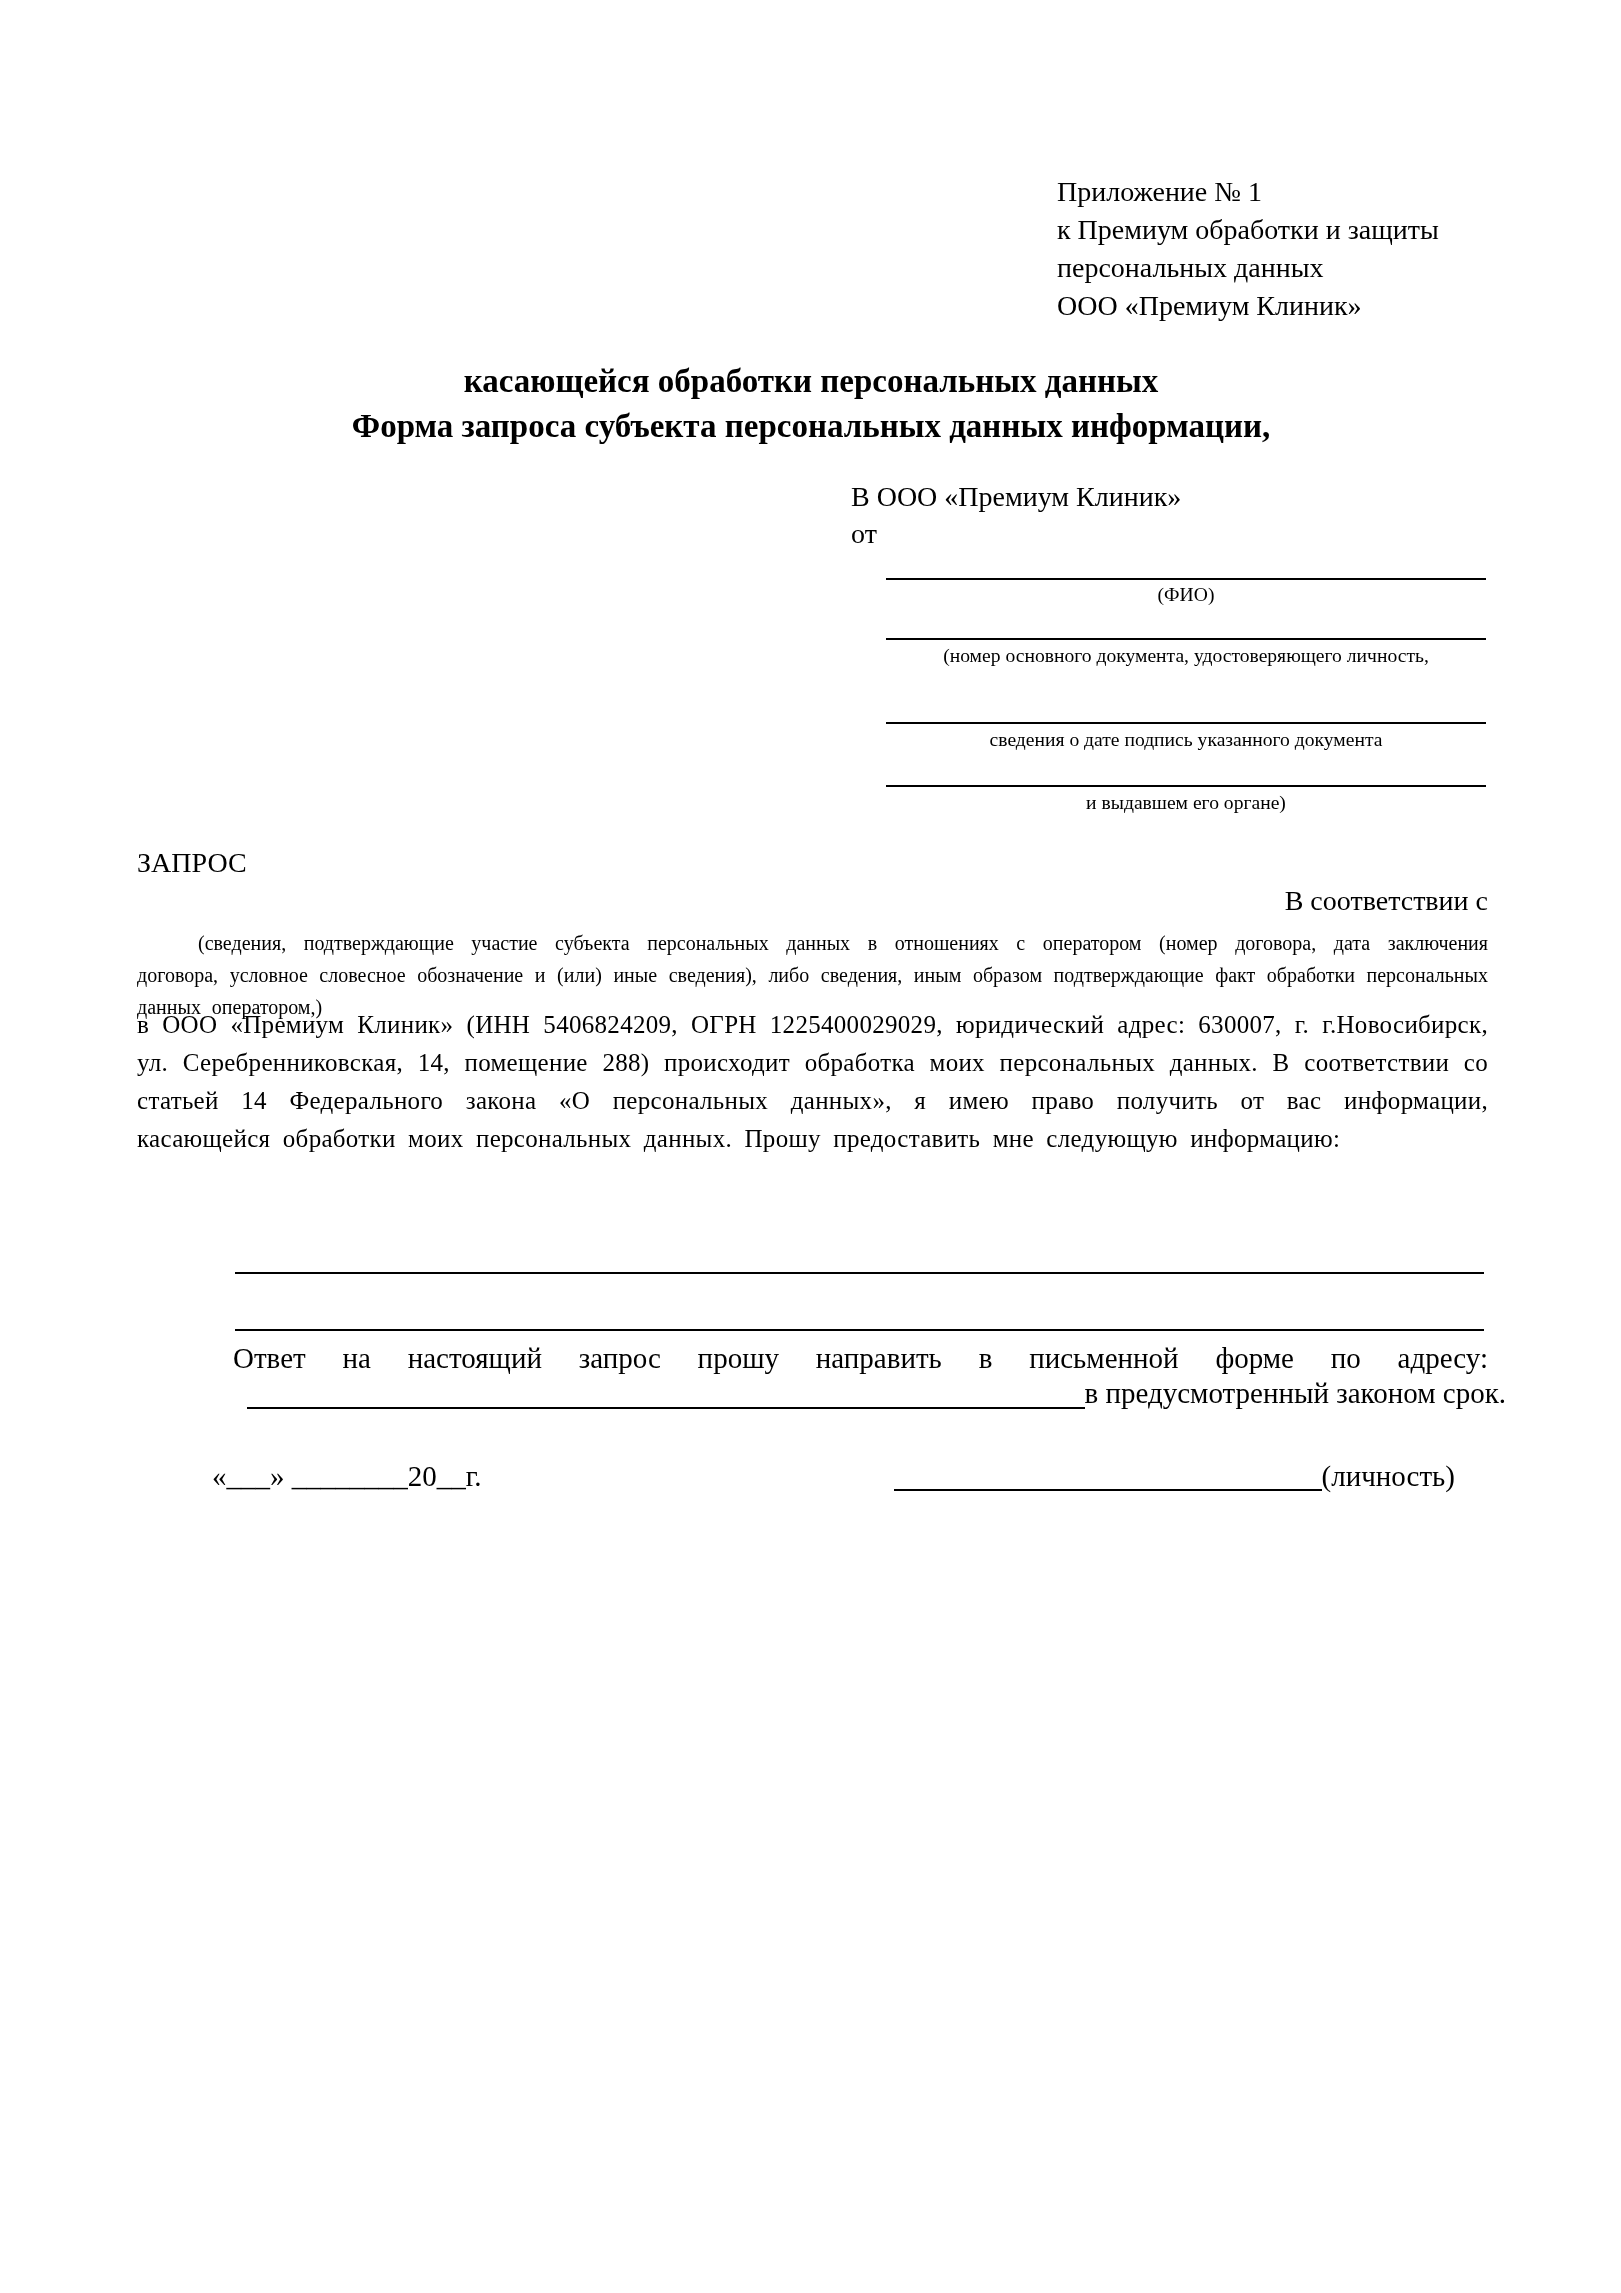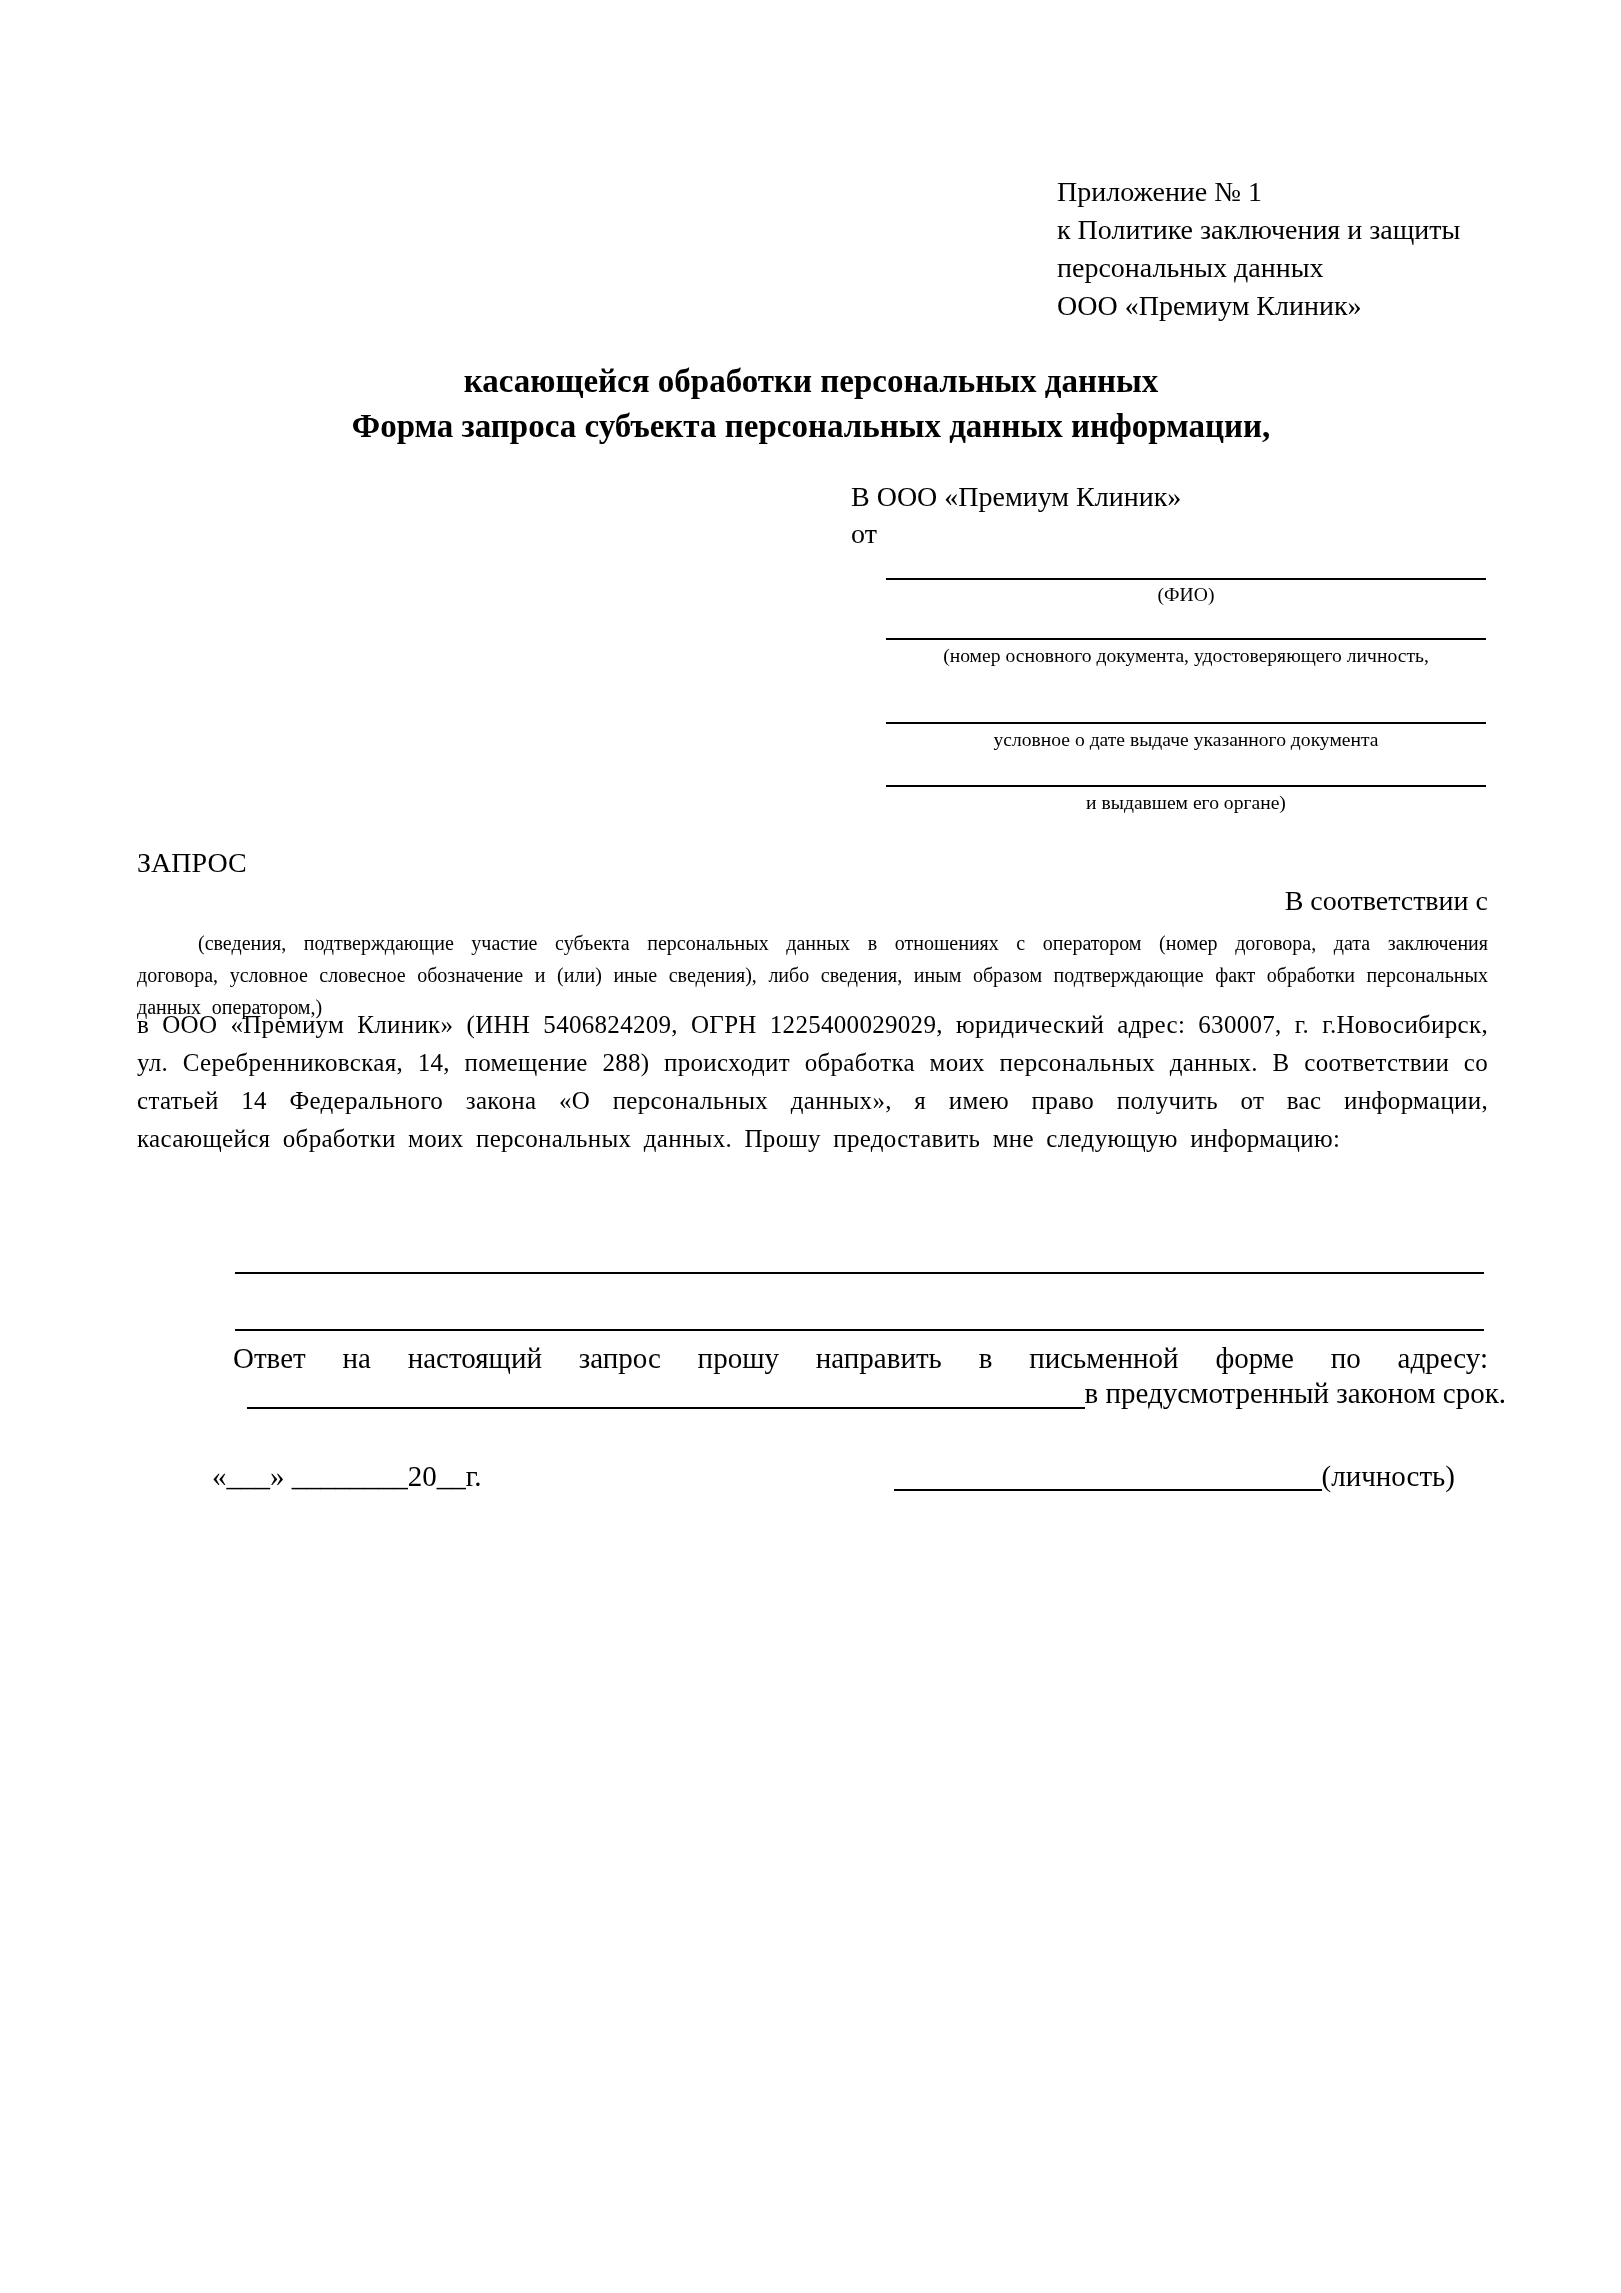--- a/index.html
+++ b/index.html
@@ -54,42 +54,42 @@
   .sig-line{flex:1 1 auto;border-bottom:2.9px solid #000;margin-bottom:4.9px;}
   .sig-cap{white-space:nowrap;}
 </style>
 </head>
 <body>
 
 <div class="page">
 
   <div class="header-block">
     <div>Приложение № 1</div>
-    <div>к Политике заключения и защиты</div>
+    <div>к Премиум обработки и защиты</div>
     <div>персональных данных</div>
     <div>ООО «Премиум Клиник»</div>
   </div>
 
   <div class="doc-title">
     <div>касающейся обработки персональных данных</div>
     <div>Форма запроса субъекта персональных данных информации,</div>
   </div>
 
   <div class="addressee">
     <div>В ООО «Премиум Клиник»</div>
     <div>от</div>
 
     <div class="fill f1"></div>
     <div class="cap">(ФИО)</div>
 
     <div class="fill f2"></div>
     <div class="cap">(номер основного документа, удостоверяющего личность,</div>
 
     <div class="fill f3"></div>
-    <div class="cap">условное о дате выдаче указанного документа</div>
+    <div class="cap">сведения о дате подпись указанного документа</div>
 
     <div class="fill f4"></div>
     <div class="cap">и выдавшем его органе)</div>
   </div>
 
   <div class="zapros">ЗАПРОС</div>
 
   <div class="lead">
     <span class="lead-text">В соответствии с</span>
     <span class="lead-line"></span>

